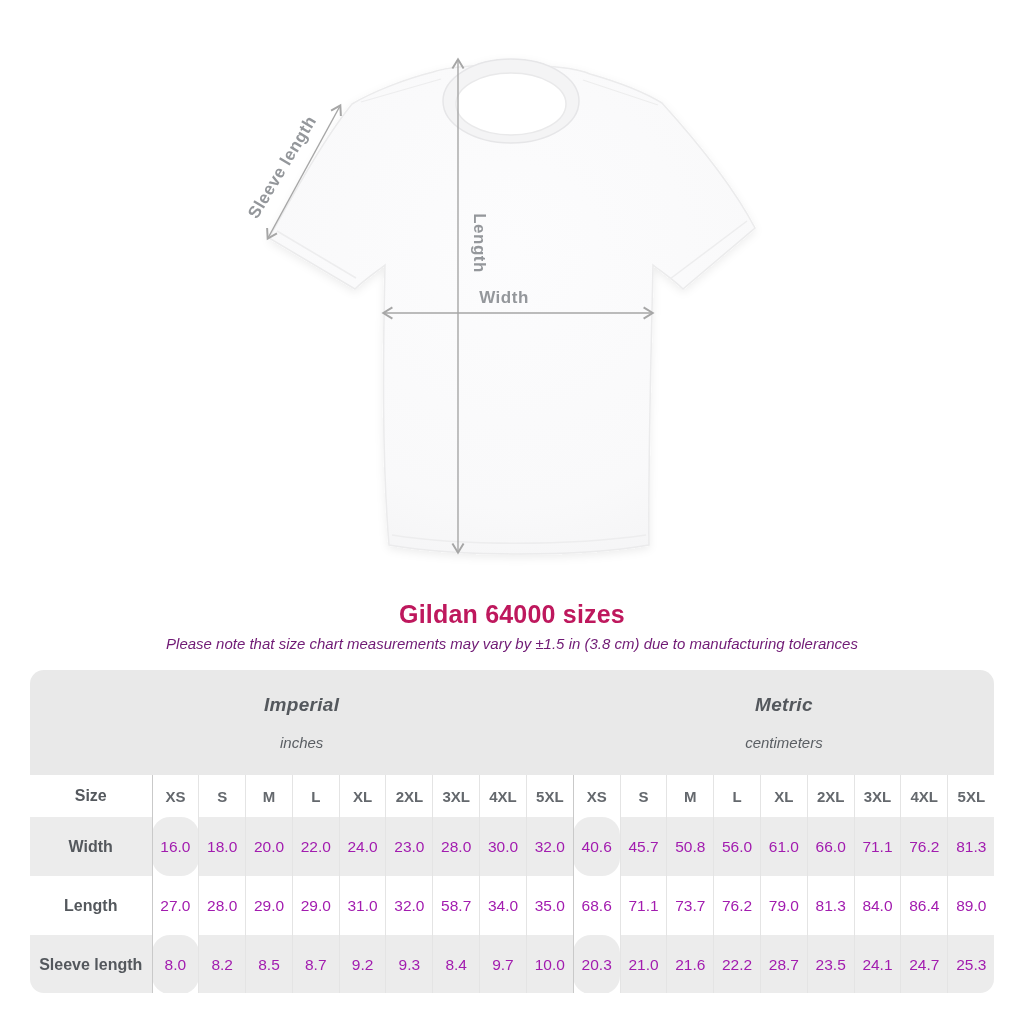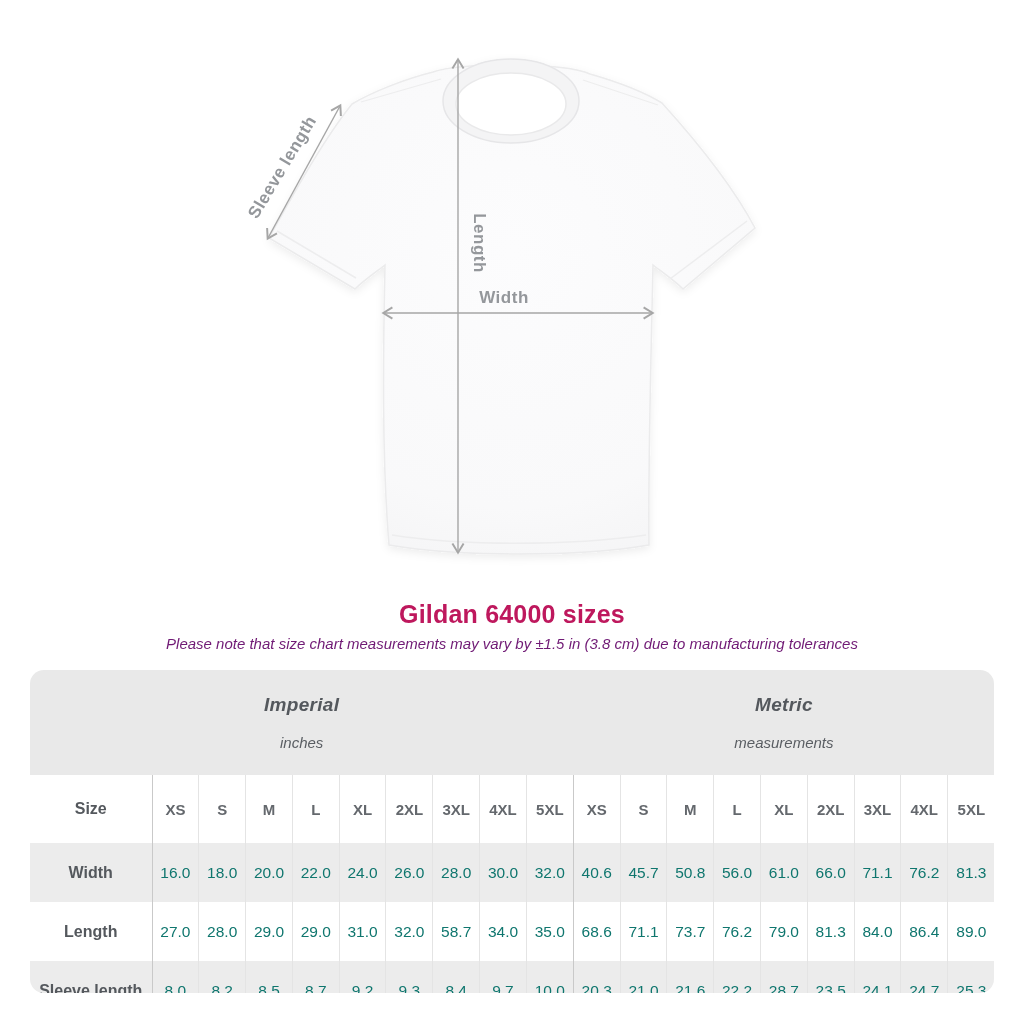--- a/index.html
+++ b/index.html
@@ -35,37 +35,37 @@
   col.val-col{width:46.8px;}
 
   tr.group-row th{
     height:85px;background:#e9e9e9;vertical-align:middle;text-align:center;
     padding:10px;font-weight:normal;
   }
   .g-title{font-size:19px;font-weight:bold;font-style:italic;color:#54585d;letter-spacing:0.3px;}
   .g-unit{margin-top:18px;font-size:15px;font-style:italic;color:#5a5e63;}
 
   tr.sub-row th{
-    height:68px;background:#ffffff;font-size:15px;font-weight:bold;color:#64686d;
+    height:42px;background:#ffffff;font-size:15px;font-weight:bold;color:#64686d;
     text-align:center;vertical-align:middle;padding:0;
   }
   tr.sub-row th.row-head{font-size:16px;color:#54585d;}
 
   tbody td{
     height:59px;text-align:center;vertical-align:middle;
-    font-size:15.5px;color:#0f766e;padding:0;background:#ffffff;
+    font-size:15.5px;color:#a21caf;padding:0;background:#ffffff;
   }
   tbody td.row-head{
     font-size:16px;font-weight:bold;color:#54585d;
   }
   tbody tr.zebra td{background:#ececec;}
 
   
   tr.sub-row th.vline, tbody td.vline{border-left:1px solid #e4e4e4;}
-  tr.sub-row th.vline-strong, tbody td.vline-strong{border-left:1px solid #c9c9c9;}
+  tr.sub-row th.vline-strong, tbody td.vline-strong{border-left:1px solid #c9c9c9;border-radius:18px;}
 </style>
 </head>
 <body>
 
 <div class="shirt-area">
   <svg width="1024" height="585" viewBox="0 0 1024 585" xmlns="http://www.w3.org/2000/svg">
     <defs>
       <radialGradient id="shirtGrad" cx="50%" cy="38%" r="75%">
         <stop offset="0%" stop-color="#fcfcfd"></stop>
         <stop offset="70%" stop-color="#f9f9fa"></stop>
@@ -151,21 +151,21 @@
         <col class="val-col">
       </colgroup>
     <thead>
         <tr class="group-row">
           <th colspan="10">
             <div class="g-title">Imperial</div>
             <div class="g-unit">inches</div>
           </th>
           <th colspan="9">
             <div class="g-title">Metric</div>
-            <div class="g-unit">measurements</div>
+            <div class="g-unit">centimeters</div>
           </th>
         </tr>
         <tr class="sub-row">
           <th class="row-head">Size</th>
           <th class="vline-strong">XS</th>
           <th class="vline">S</th>
           <th class="vline">M</th>
           <th class="vline">L</th>
           <th class="vline">XL</th>
           <th class="vline">2XL</th>
@@ -184,21 +184,21 @@
         </tr>
       </thead>
     <tbody>
         <tr class="zebra">
           <td class="row-head">Width</td>
           <td class="vline-strong">16.0</td>
           <td class="vline">18.0</td>
           <td class="vline">20.0</td>
           <td class="vline">22.0</td>
           <td class="vline">24.0</td>
-          <td class="vline">26.0</td>
+          <td class="vline">23.0</td>
           <td class="vline">28.0</td>
           <td class="vline">30.0</td>
           <td class="vline">32.0</td>
           <td class="vline-strong">40.6</td>
           <td class="vline">45.7</td>
           <td class="vline">50.8</td>
           <td class="vline">56.0</td>
           <td class="vline">61.0</td>
           <td class="vline">66.0</td>
           <td class="vline">71.1</td>

